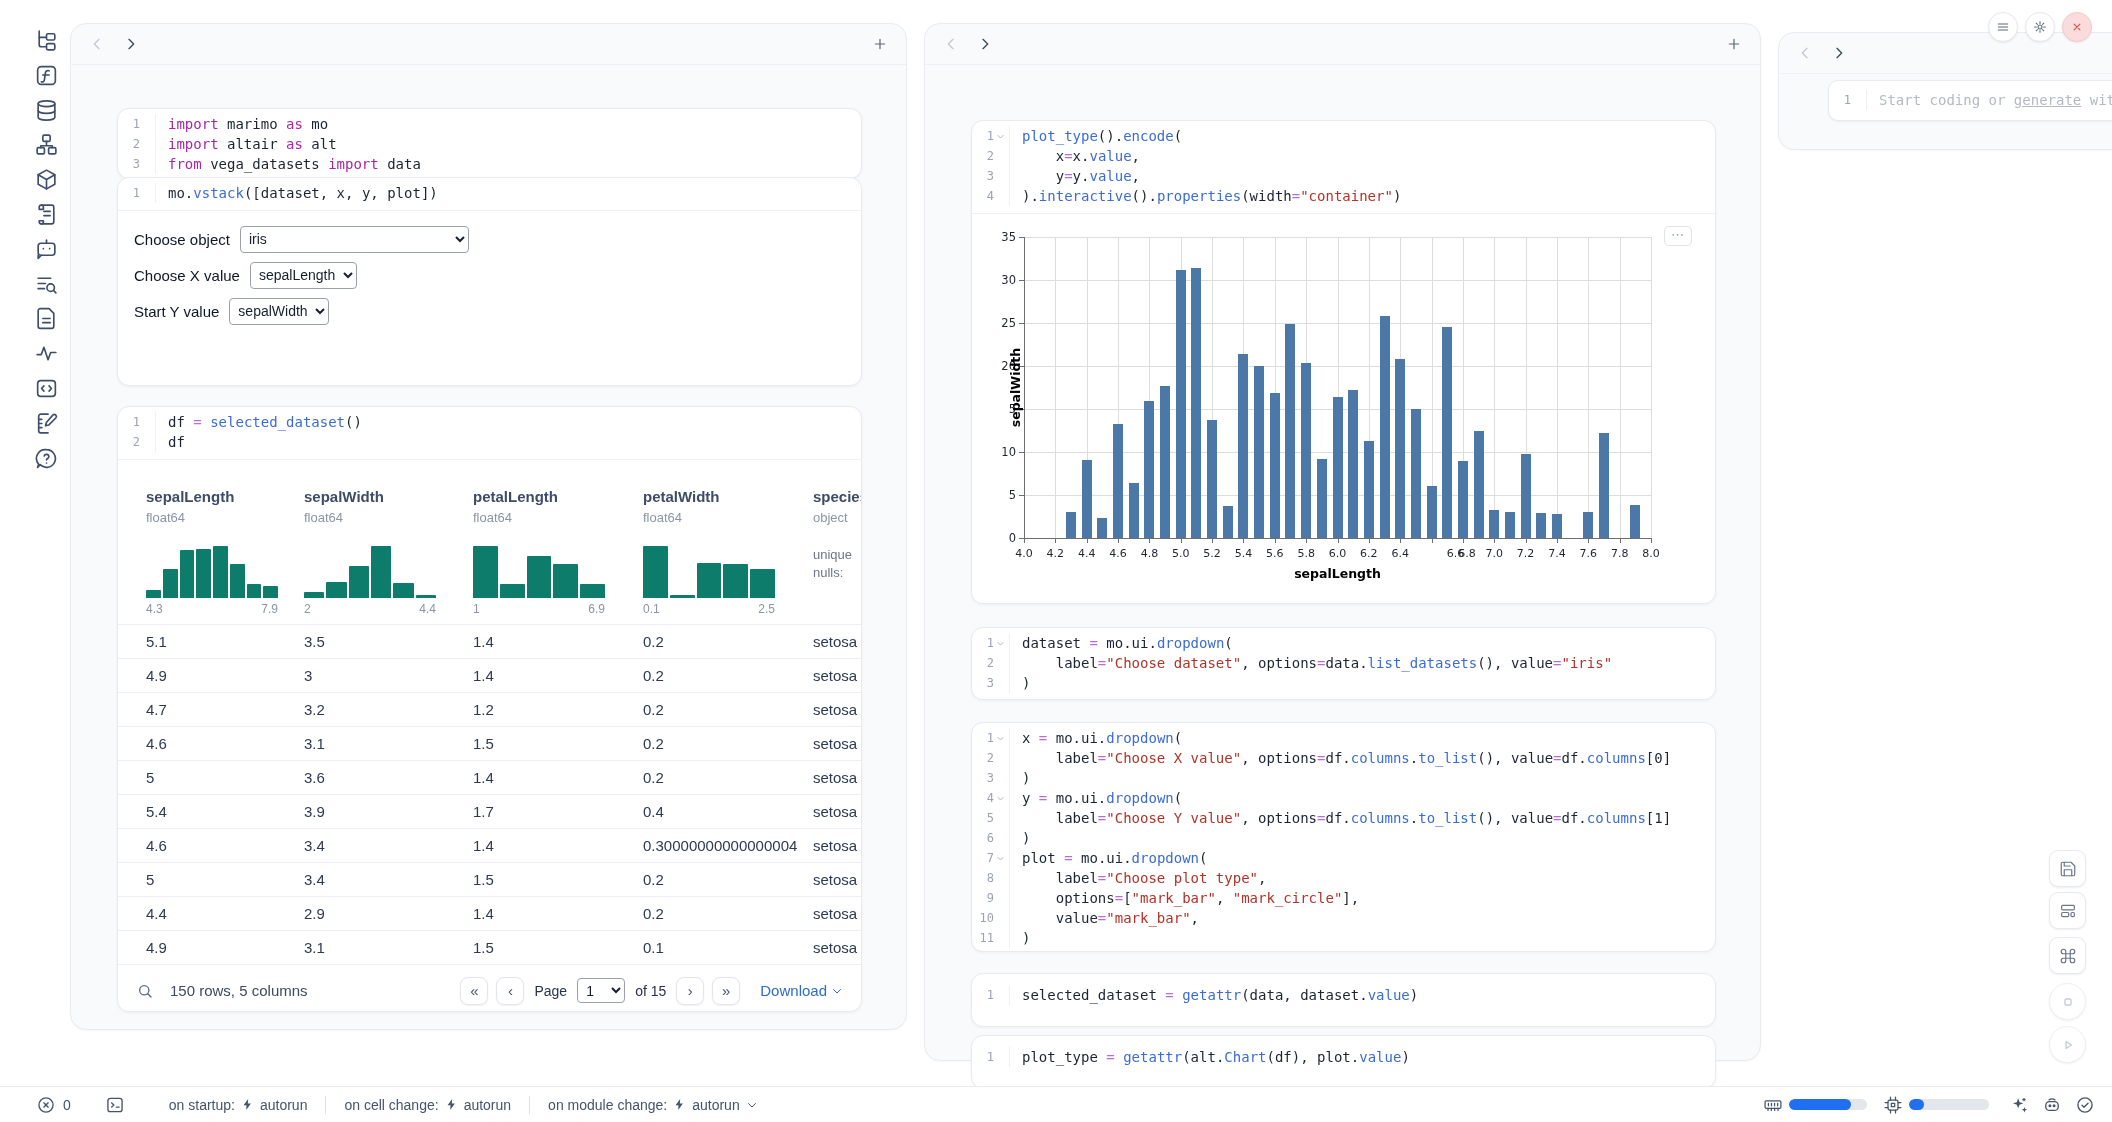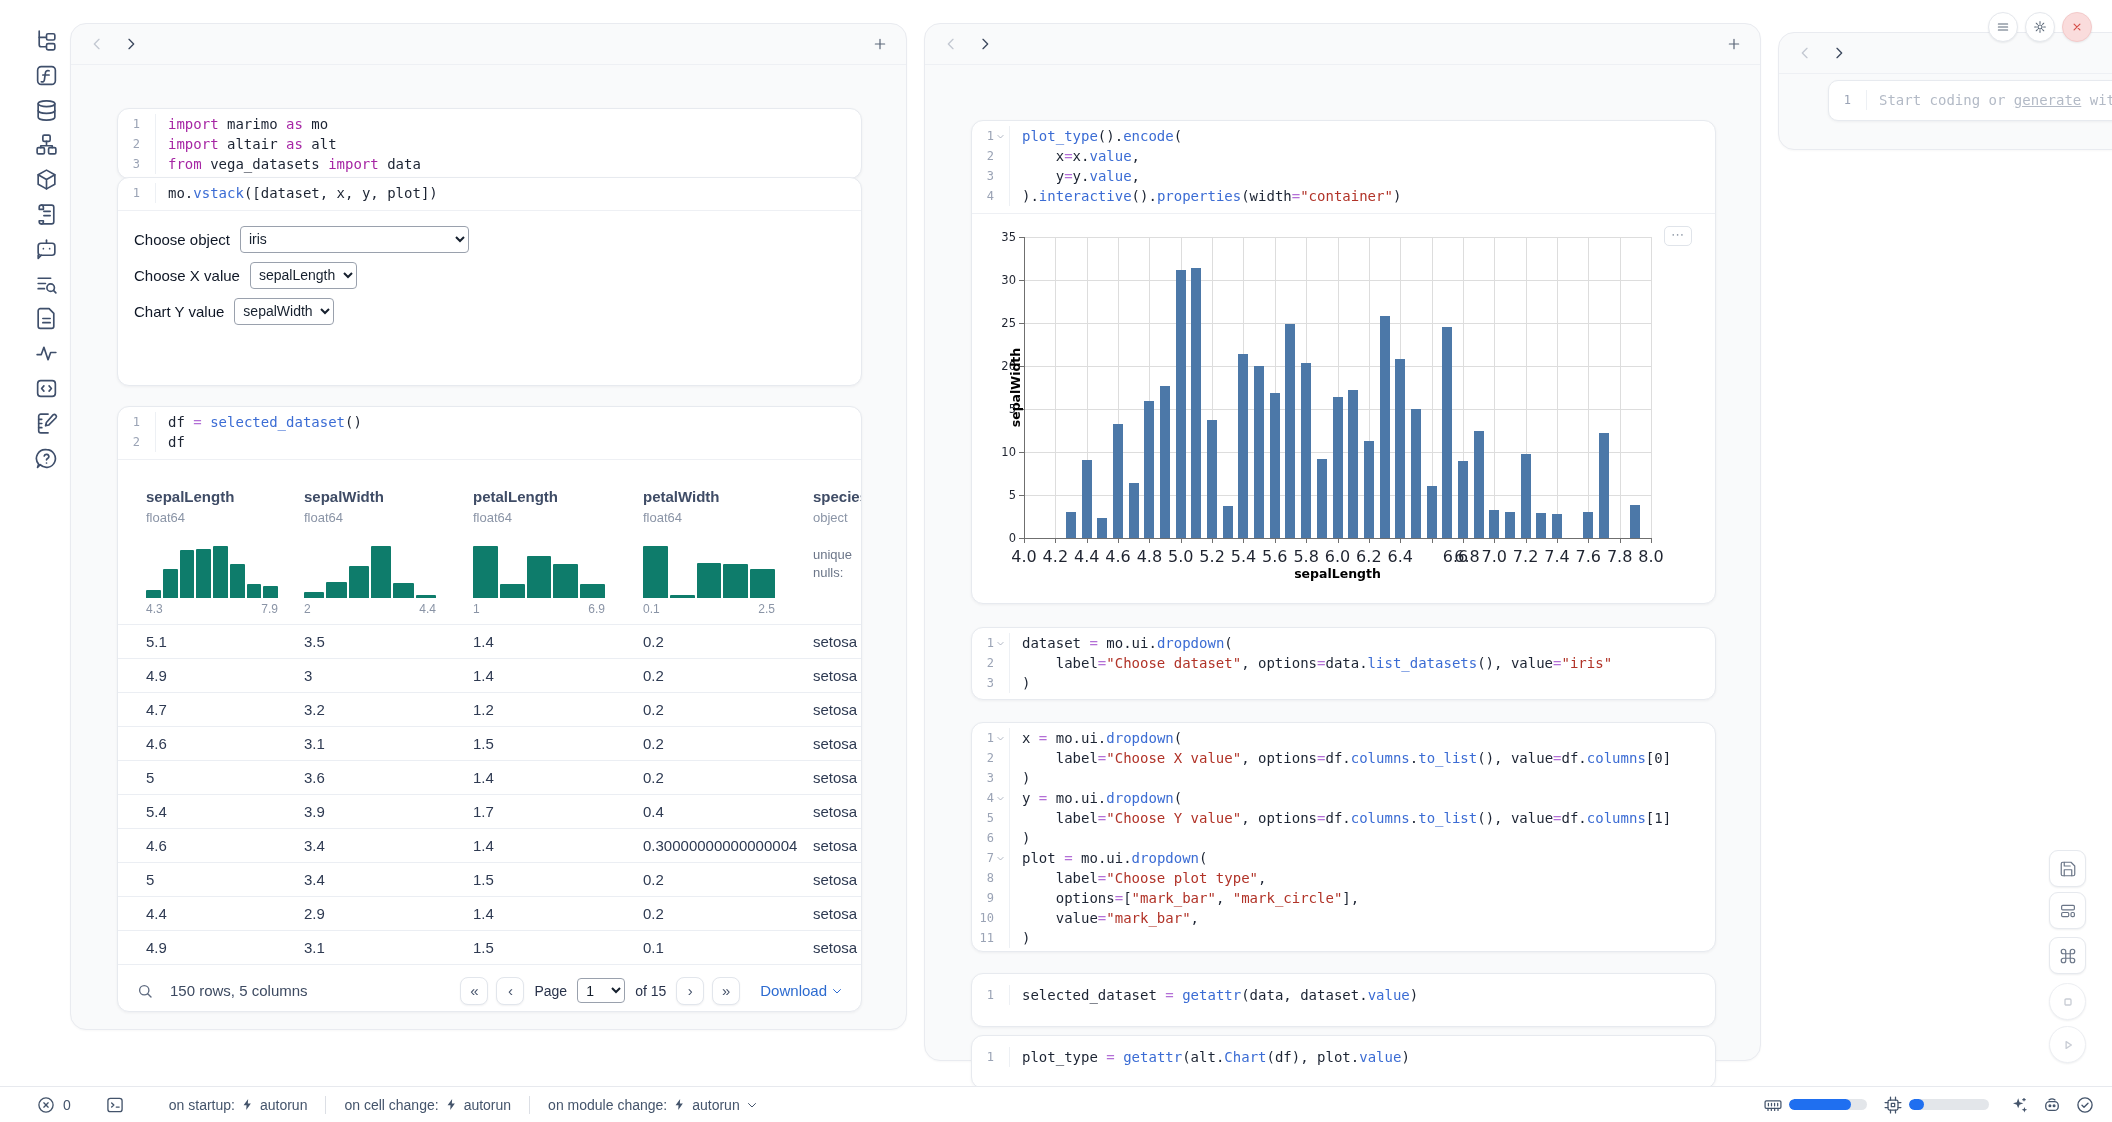--- a/index.html
+++ b/index.html
@@ -64,21 +64,21 @@
   .pgsel{height:25px;width:48px}
   .dl{color:#2d6bd0;font-size:15px;display:flex;align-items:center;gap:4px;margin-left:12px;cursor:pointer}
   .dl svg{width:12px;height:12px}
 
   
   .chartzone{position:relative;height:387px;font-family:"DejaVu Sans",sans-serif}
   .gridv{position:absolute;width:1px;background:#ddd}
   .gridh{position:absolute;height:1px;background:#ddd}
   .axis{position:absolute;background:#6f6f6f}
   .bar{position:absolute;background:#4c78a8}
-  .xt{position:absolute;font-size:16px;color:#1f2430;transform:translateX(-50%)}
+  .xt{position:absolute;font-size:11px;color:#1f2430;transform:translateX(-50%)}
   .yt{position:absolute;font-size:11.5px;color:#1f2430;transform:translateY(-50%);text-align:right;width:24px}
   .xlab{position:absolute;font-weight:700;font-size:12.5px;color:#000;transform:translateX(-50%)}
   .ylab{position:absolute;font-weight:700;font-size:12.5px;color:#000;transform:rotate(-90deg);transform-origin:center}
   .tickv{position:absolute;width:1px;height:5px;background:#6f6f6f}
   .tickh{position:absolute;height:1px;width:5px;background:#6f6f6f}
   .vegamenu{position:absolute;left:692px;top:12px;width:26px;height:18px;border:1px solid #e0e4ea;
             border-radius:5px;background:#fff;color:#9aa3af;font-size:13px;line-height:15px;
             text-align:center;letter-spacing:1px;cursor:pointer}
 
   
@@ -235,21 +235,21 @@
           <div class="ctlwrap">
             <div class="ctlrow">
               <span>Choose object</span>
               <select class="selwide"><option>iris</option></select>
             </div>
             <div class="ctlrow">
               <span>Choose X value</span>
               <select><option>sepalLength</option></select>
             </div>
             <div class="ctlrow">
-              <span>Chart Y value</span>
+              <span>Start Y value</span>
               <select><option>sepalWidth</option></select>
             </div>
           </div>
         </div>
         <div class="cell" style="top: 341px; height: 604px;">
           <div class="codeblock"><div class="cl"><span class="lnw">1</span><span class="chv"></span><span class="lc"><span class="t-p">df </span><span class="t-o">=</span><span class="t-p"> </span><span class="t-f">selected_dataset</span><span class="t-p">()</span></span></div><div class="cl"><span class="lnw">2</span><span class="chv"></span><span class="lc"><span class="t-p">df</span></span></div></div>
           <div class="cdiv"></div>
           <div class="tgrid thead">
             <div>
               <div class="thname">sepalLength</div>

